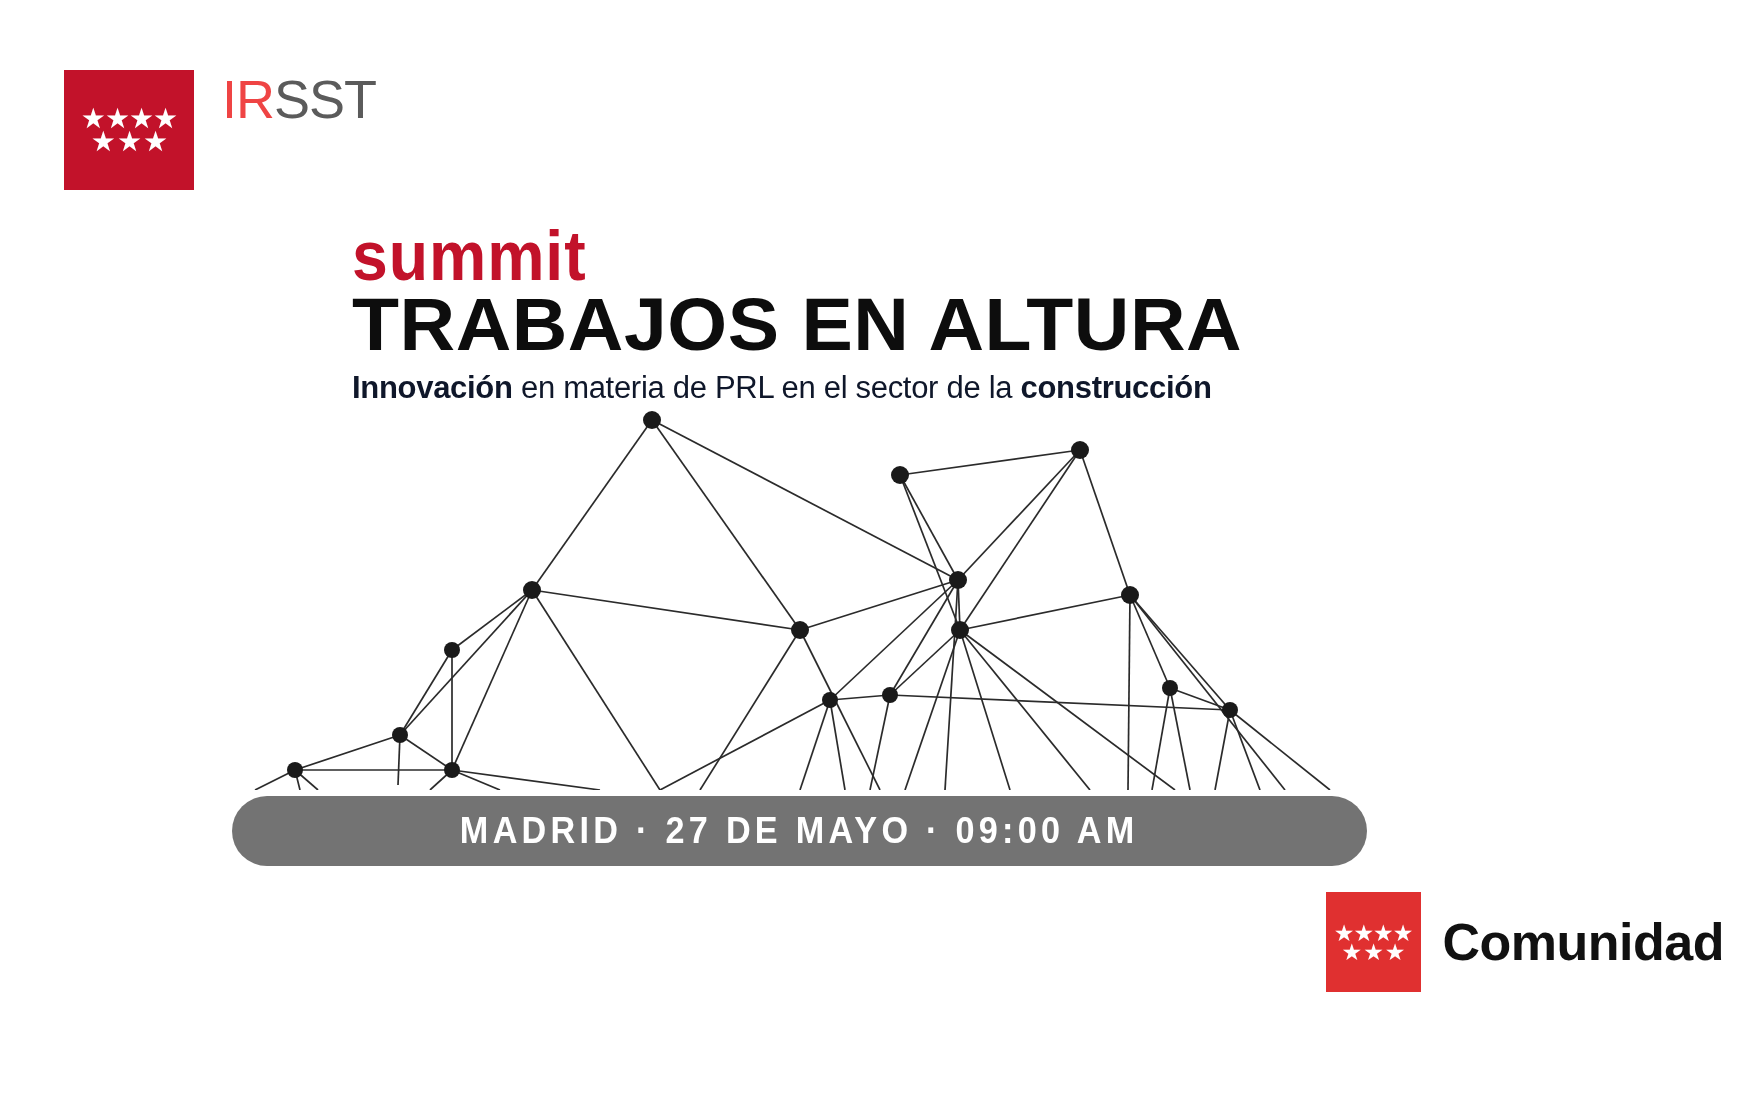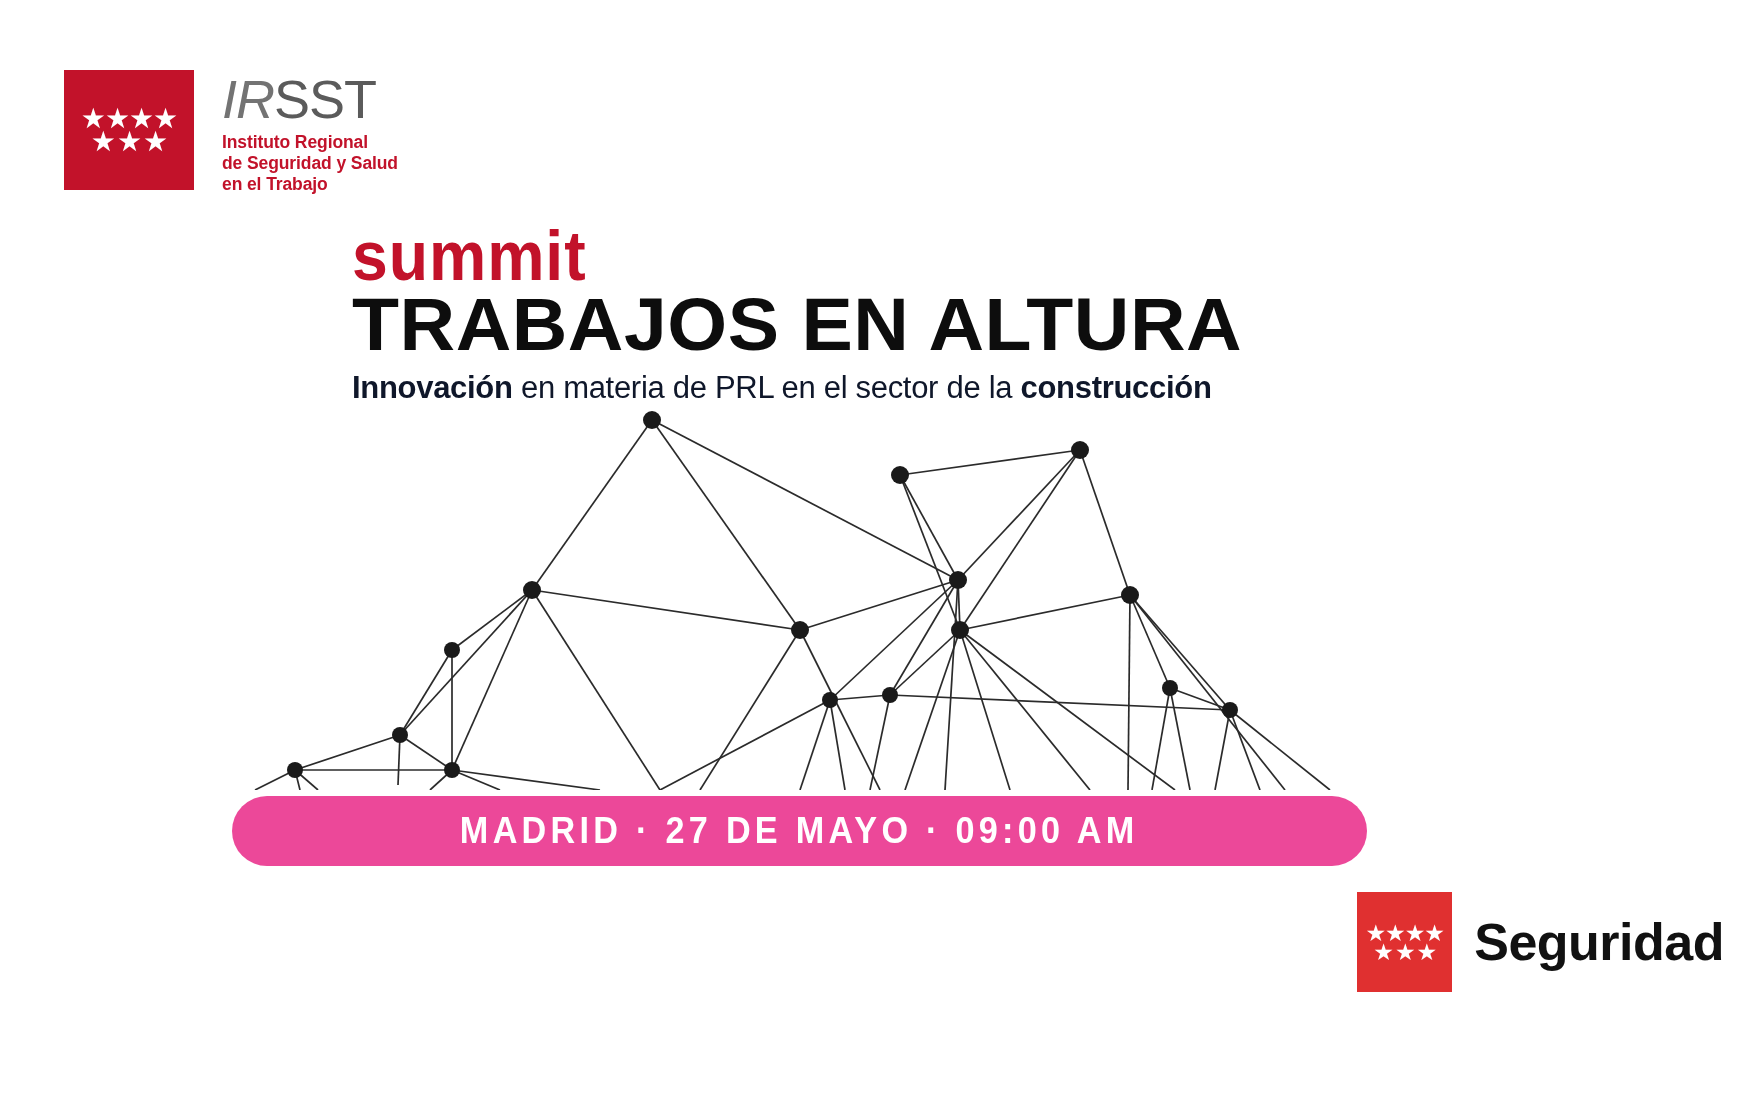--- a/index.html
+++ b/index.html
@@ -36,21 +36,21 @@
   .star{
     color:#ffffff;font-size:28px;line-height:22px;
     letter-spacing:-1px;
   }
   .star-row.row2 .star{margin:0 1px;}
   .irsst-text{margin-left:28px;padding-top:2px;}
   .irsst-wordmark{
     font-size:54px;line-height:54px;letter-spacing:-1px;
     white-space:nowrap;
   }
-  .irsst-wordmark .ir{color:#737373;font-weight:400;font-style:italic;}
+  .irsst-wordmark .ir{color:#ef4444;font-weight:400;}
   .irsst-wordmark .sst{color:#5b5b5b;font-weight:400;}
   .irsst-tagline{
     margin-top:6px;
     color:#C2122A;
     font-weight:700;
     font-size:17.5px;
     line-height:21px;
     letter-spacing:-0.1px;
   }
 
@@ -93,21 +93,21 @@
   .network{
     position:absolute;left:0;top:390px;
     width:1748px;height:400px;
     pointer-events:none;
   }
 
   
   .banner{
     position:absolute;left:232px;top:796px;
     width:1135px;height:70px;
-    background:#ec4899;
+    background:#737373;
     border-radius:35px;
     display:flex;align-items:center;justify-content:center;
   }
   .banner-text{
     color:#ffffff;
     font-weight:700;
     font-size:36px;
     letter-spacing:4.5px;
     font-family:"Liberation Sans Narrow","Liberation Sans",sans-serif;
     transform:scaleX(0.95);
@@ -151,25 +151,20 @@
         </div>
         <div class="star-row row2">
           <span class="star">★</span>
           <span class="star">★</span>
           <span class="star">★</span>
         </div>
       </div>
     </div>
     <div class="irsst-text">
       <div class="irsst-wordmark"><span class="ir">IR</span><span class="sst">SST</span></div>
-      <div class="irsst-tagline">
-        <div>Instituto Regional</div>
-        <div>de Seguridad y Salud</div>
-        <div>en el Trabajo</div>
-      </div>
     </div>
   </div>
 
   <div class="headline">
     <div class="summit">summit</div>
     <div class="main-title">TRABAJOS EN ALTURA</div>
     <div class="subtitle"><b>Innovación</b><span> en materia de PRL en el sector de la </span><b>construcción</b></div>
   </div>
 
   <svg class="network" viewBox="0 0 1748 400" xmlns="http://www.w3.org/2000/svg">
@@ -269,17 +264,17 @@
           <span class="star">★</span>
         </div>
         <div class="star-row row2">
           <span class="star">★</span>
           <span class="star">★</span>
           <span class="star">★</span>
         </div>
       </div>
     </div>
     <div class="cm-text">
-      <div>Seguridad</div>
+      <div>Comunidad</div>
     </div>
   </div>
 
 </div>
 
 </body></html>

